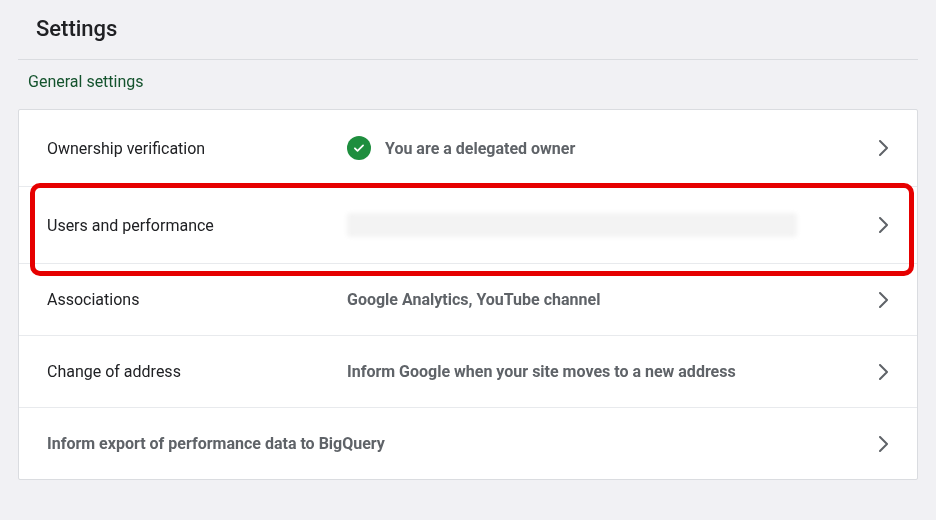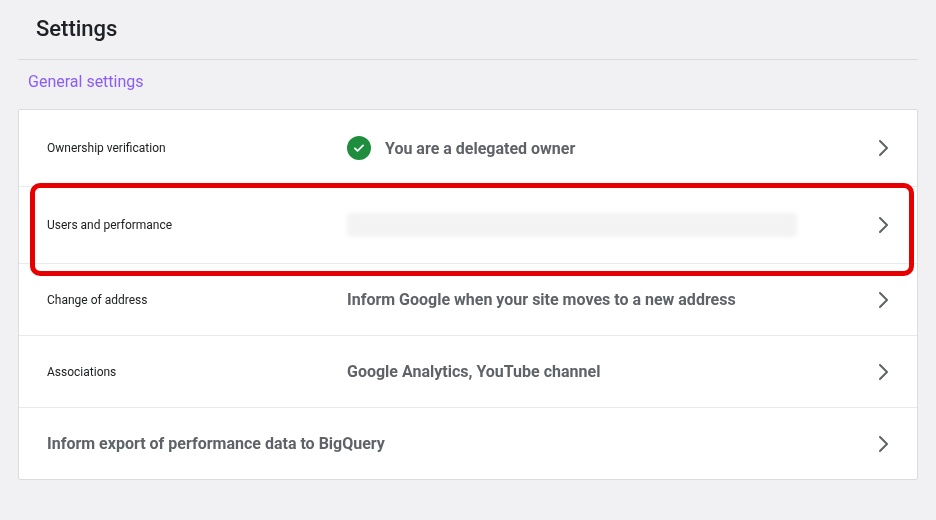--- a/index.html
+++ b/index.html
@@ -20,41 +20,41 @@
       padding: 16px 0 18px 36px;
     }
     .section-divider {
       border: none;
       border-top: 1px solid #dadce0;
       margin: 0 18px 0 18px;
     }
     .section-header {
       font-size: 16px;
       font-weight: 400;
-      color: #8b5cf6;
+      color: #14532d;
       padding: 12px 0 18px 28px;
     }
     .card {
       background: #fff;
       margin: 0 18px;
       border: 1px solid #dadce0;
       border-radius: 2px;
     }
     .row {
       display: flex;
       align-items: center;
       padding: 26px 28px;
       border-bottom: 1px solid #e8eaed;
       position: relative;
       cursor: pointer;
     }
     .row:last-child { border-bottom: none; }
     .row-label {
       flex: 0 0 300px;
-      font-size: 12px;
+      font-size: 16px;
       font-weight: 400;
       color: #202124;
     }
     .row-value {
       flex: 1;
       display: flex;
       align-items: center;
       font-size: 16px;
       color: #5f6368;
       gap: 14px;
@@ -129,35 +129,35 @@
         <div class="blurred-strip"></div>
       </div>
       <span class="row-chevron">
         <svg width="10" height="16" viewBox="0 0 10 16">
             <path d="M1 1l7 7-7 7" stroke="#5f6368" stroke-width="2" fill="none" stroke-linecap="round" stroke-linejoin="round"></path>
           </svg>
       </span>
     </div>
 
     <div class="row">
-      <div class="row-label">Change of address</div>
+      <div class="row-label">Associations</div>
       <div class="row-value">
-        <span>Inform Google when your site moves to a new address</span>
+        <span>Google Analytics, YouTube channel</span>
       </div>
       <span class="row-chevron">
         <svg width="10" height="16" viewBox="0 0 10 16">
             <path d="M1 1l7 7-7 7" stroke="#5f6368" stroke-width="2" fill="none" stroke-linecap="round" stroke-linejoin="round"></path>
           </svg>
       </span>
     </div>
 
     <div class="row">
-      <div class="row-label">Associations</div>
+      <div class="row-label">Change of address</div>
       <div class="row-value">
-        <span>Google Analytics, YouTube channel</span>
+        <span>Inform Google when your site moves to a new address</span>
       </div>
       <span class="row-chevron">
         <svg width="10" height="16" viewBox="0 0 10 16">
             <path d="M1 1l7 7-7 7" stroke="#5f6368" stroke-width="2" fill="none" stroke-linecap="round" stroke-linejoin="round"></path>
           </svg>
       </span>
     </div>
 
     <div class="row">
       <div class="row-value">

